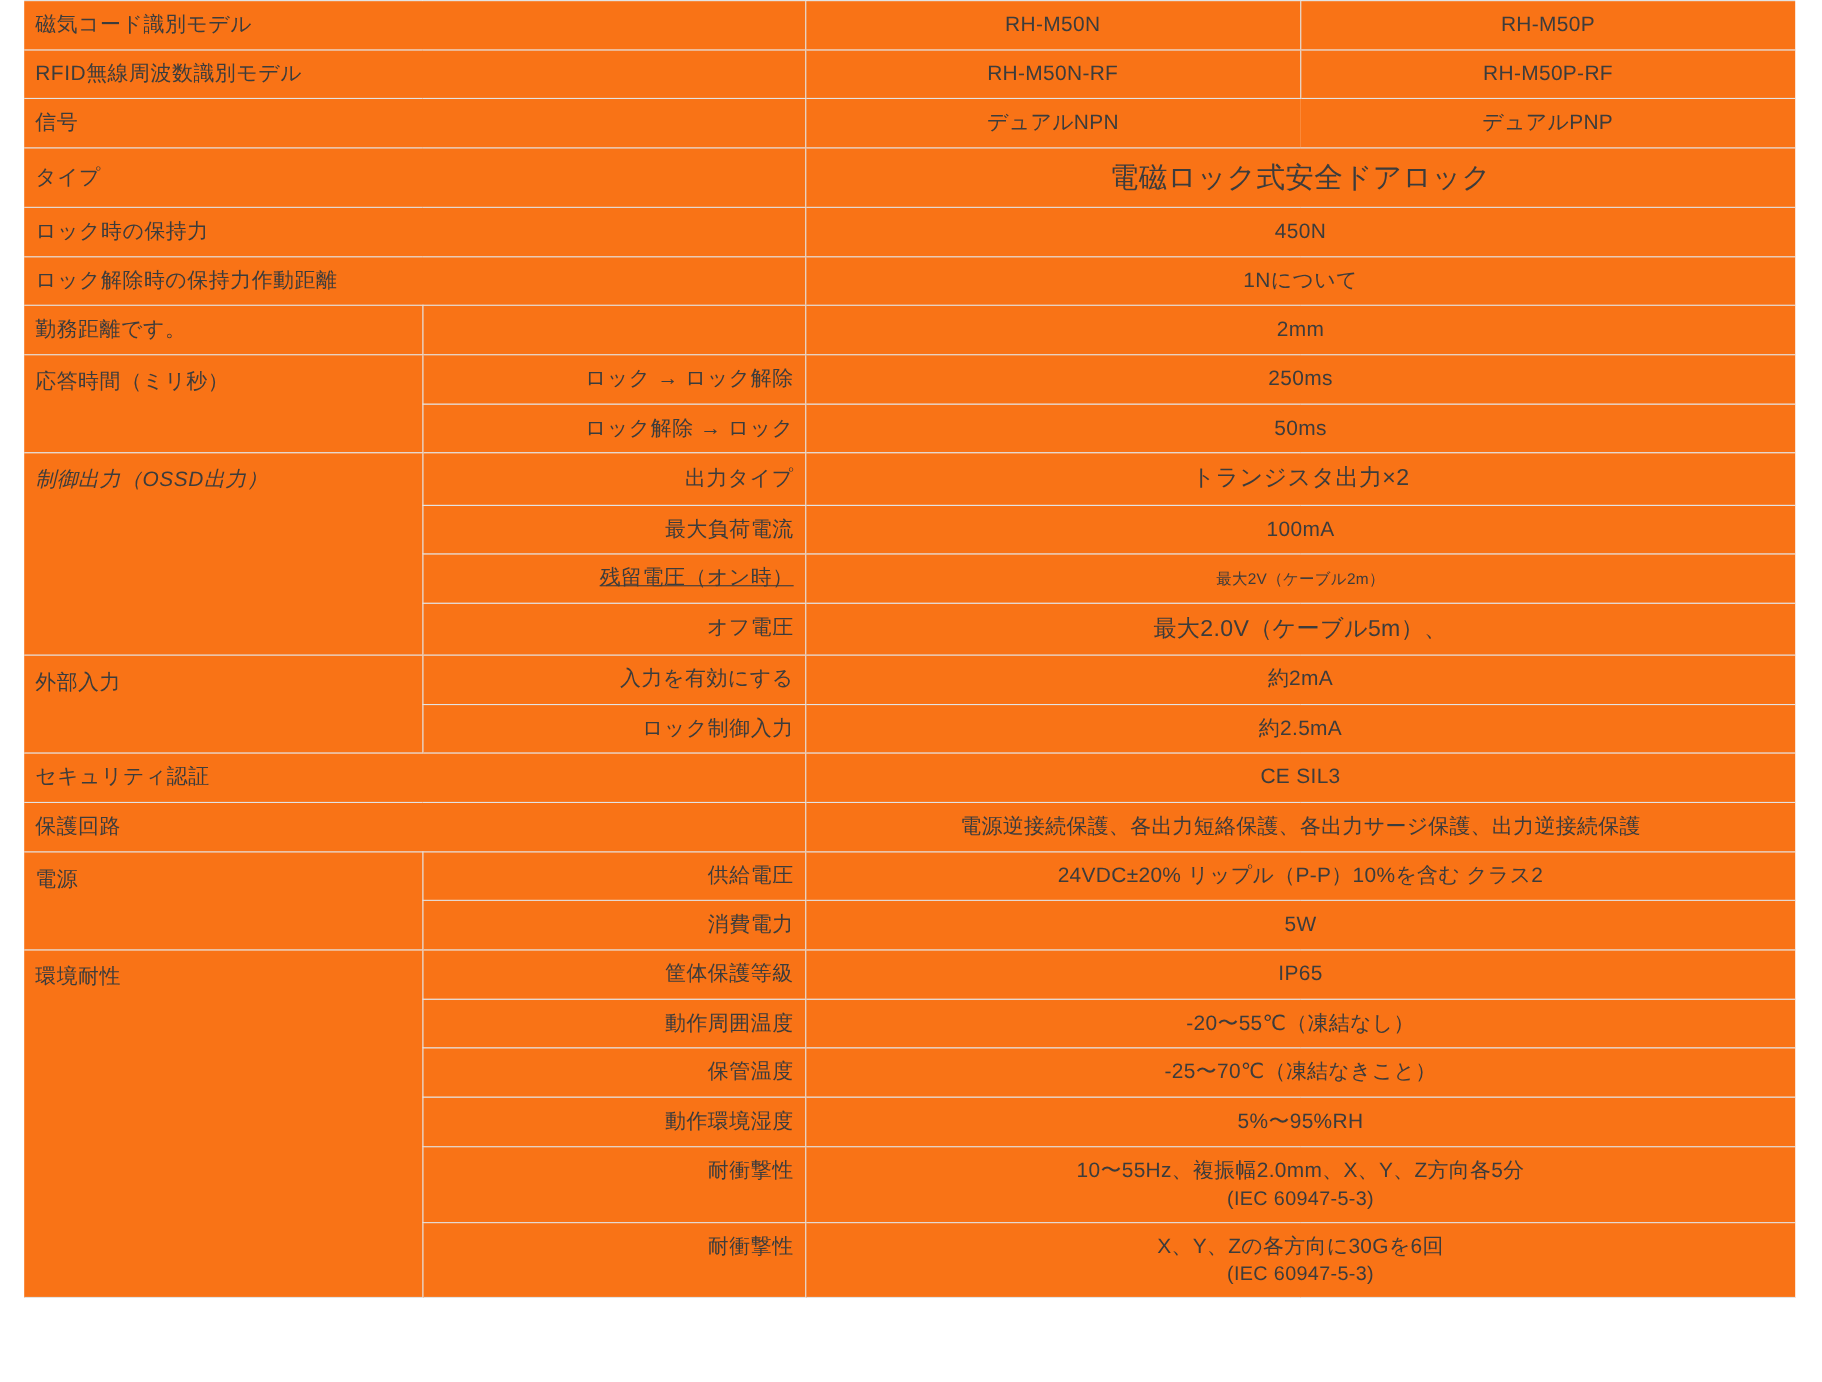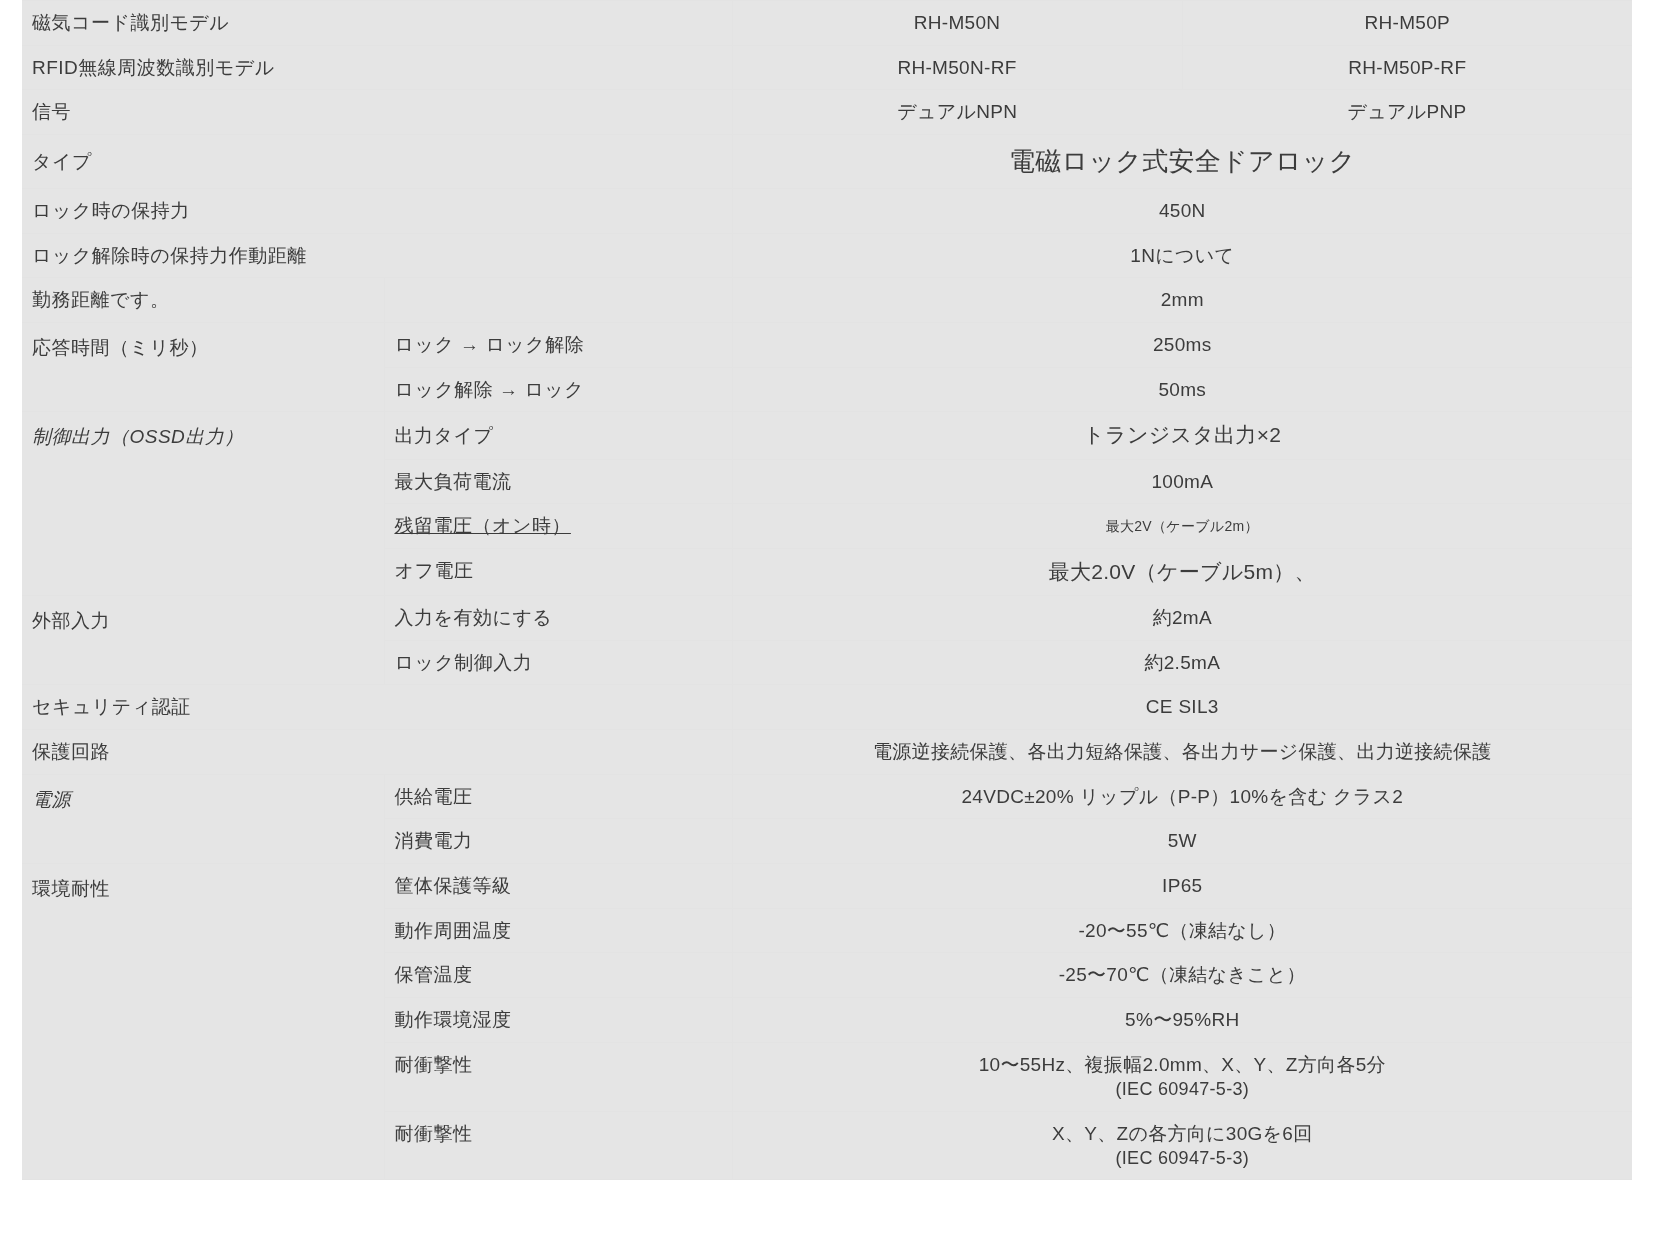--- a/index.html
+++ b/index.html
@@ -29,29 +29,29 @@
   table.spec col.c3 { width: 450px; }
   table.spec col.c4 { width: 450px; }
 
   table.spec td {
     border-top: 1px solid #e3e3e3;
     border-bottom: 1px solid #e3e3e3;
     padding: 9px 10px;
     font-size: 19px;
     line-height: 1.35;
     vertical-align: middle;
-    background: #e5e5e5;
+    background: #f97316;
   }
   td.lab1 {
     text-align: left;
     padding-left: 8px;
     letter-spacing: 0.5px;
   }
   td.lab2 {
-    text-align: left;
+    text-align: right;
     padding-left: 12px;
     letter-spacing: 0.5px;
     border-left: 1px solid #e3e3e3;
   }
   td.val {
     text-align: center;
     border-left: 1px solid #e3e3e3;
     letter-spacing: 0.3px;
   }
   td.blank {
@@ -157,21 +157,21 @@
         <td class="lab1 pad-big" colspan="2">セキュリティ認証</td>
         <td class="val pad-big" colspan="2">CE SIL3</td>
       </tr>
 
       <tr>
         <td class="lab1" colspan="2">保護回路</td>
         <td class="val" colspan="2">電源逆接続保護、各出力短絡保護、各出力サージ保護、出力逆接続保護</td>
       </tr>
 
       <tr>
-        <td class="lab1" rowspan="2" style="vertical-align:top; padding-top:12px;font-style:italic;">電源</td>
+        <td class="lab1" rowspan="2" style="vertical-align:top; padding-top:12px;">電源</td>
         <td class="lab2">供給電圧</td>
         <td class="val" colspan="2">24VDC±20% リップル（P-P）10%を含む クラス2</td>
       </tr>
       <tr>
         <td class="lab2">消費電力</td>
         <td class="val" colspan="2">5W</td>
       </tr>
 
       <tr>
         <td class="lab1" rowspan="6" style="vertical-align:top; padding-top:12px;">環境耐性</td>

